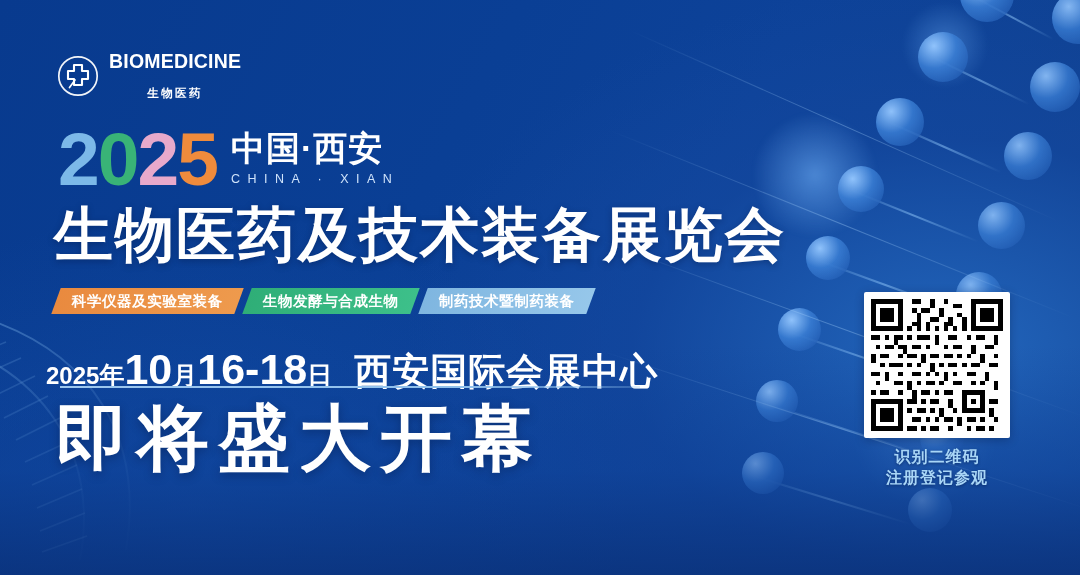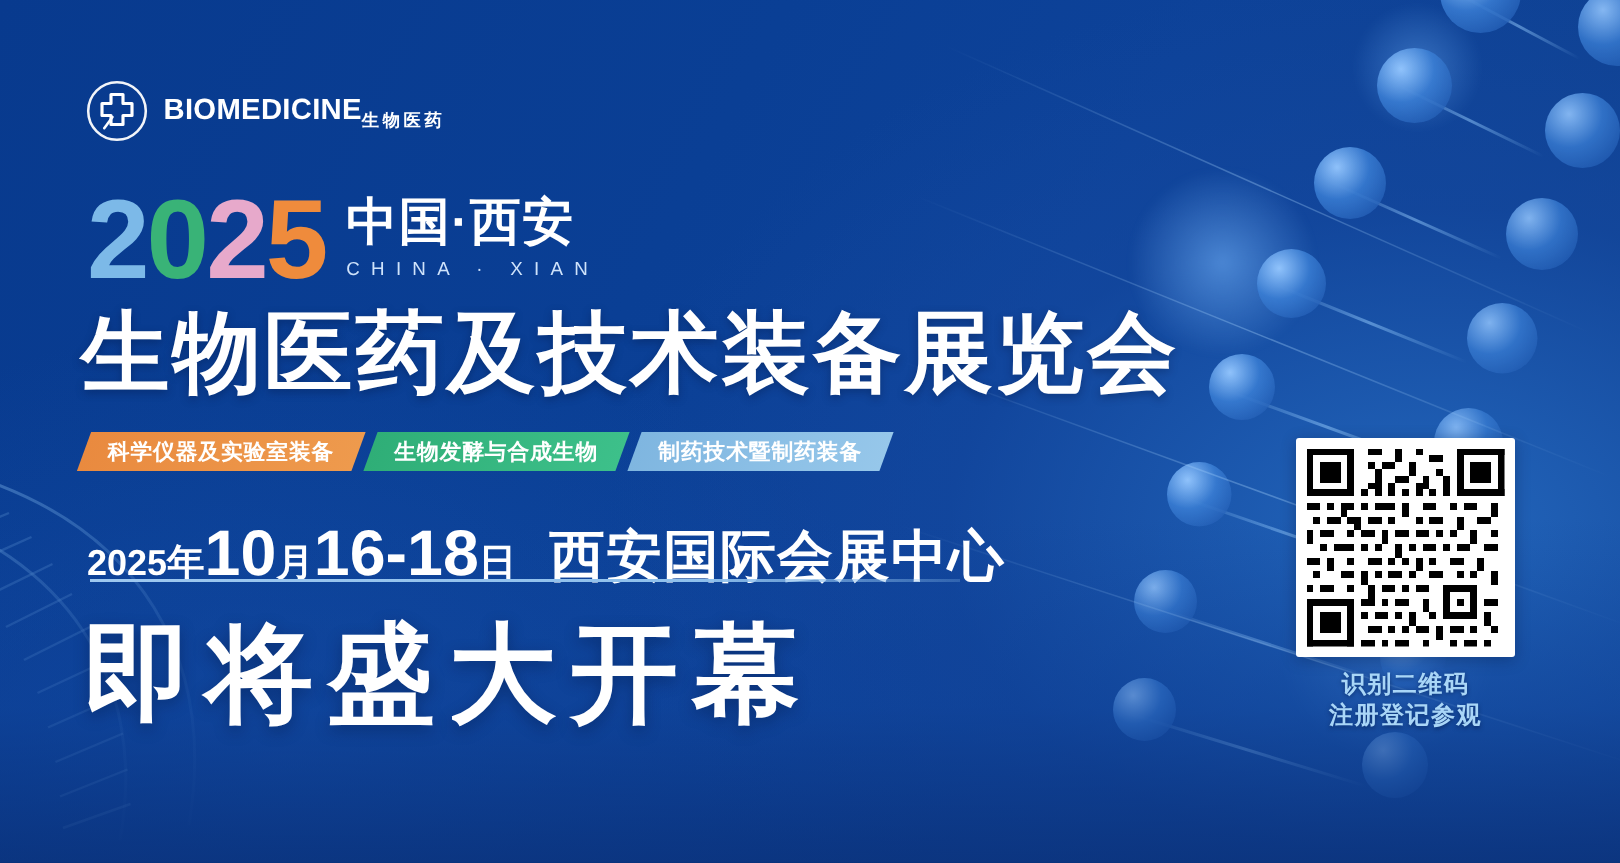--- a/index.html
+++ b/index.html
@@ -51,21 +51,21 @@
     transform-origin:left center;
   }
   .bottom-haze{
     position:absolute;left:0;right:0;bottom:0;height:230px;
     background:linear-gradient(180deg,rgba(8,52,130,0) 0%,rgba(14,64,150,.45) 55%,rgba(10,48,120,.75) 100%);
   }
 
   
   .logo{position:absolute;left:56px;top:52px;display:flex;align-items:center;gap:9px;}
   .logo-mark{width:44px;height:44px;position:relative;flex:0 0 44px;}
-  .logo-text{display:flex;flex-direction:row;align-items:center;line-height:1;}
+  .logo-text{display:flex;flex-direction:column;align-items:center;line-height:1;}
   .logo-en{
     color:#ffffff;font-weight:bold;font-size:19.5px;letter-spacing:.2px;
     font-family:"Liberation Sans",sans-serif;
   }
   .logo-cn{
     color:#ffffff;font-size:11.5px;letter-spacing:2.4px;margin-top:16px;font-weight:bold;text-align:center;
   }
 
   
   .yearrow{position:absolute;left:58px;top:128px;display:flex;align-items:flex-end;}
@@ -99,35 +99,35 @@
     color:#fff;font-size:14.5px;font-weight:bold;letter-spacing:.6px;
     transform:skewX(-20deg);margin-right:8px;padding:0 16px;white-space:nowrap;
   }
   .ribbon > span{display:block;transform:skewX(20deg);}
   .r1{background:linear-gradient(90deg,#e98a3f,#ee9a4d);}
   .r2{background:linear-gradient(90deg,#2fae77,#3dc08a);}
   .r3{background:linear-gradient(90deg,#7fb6e0,#96c7ea);}
 
   
   .dateline{
-    position:absolute;left:58px;top:345px;color:#fff;white-space:nowrap;
+    position:absolute;left:46px;top:345px;color:#fff;white-space:nowrap;
     display:flex;align-items:baseline;
   }
   .d-num{font-size:43px;font-weight:bold;letter-spacing:0px;}
   .d-sm{font-size:24px;font-weight:bold;}
   .d-ch{font-size:25px;font-weight:bold;}
   .venue{font-size:37px;font-weight:bold;margin-left:22px;letter-spacing:1px;}
   .rule{
     position:absolute;left:60px;top:386px;width:580px;height:2px;
     background:linear-gradient(90deg,#9ec8ef 0%,#8fc0ec 70%,rgba(143,192,236,.25) 100%);
   }
 
   
   .slogan{
-    position:absolute;left:56px;top:414px;
+    position:absolute;left:56px;top:402px;
     color:#fff;font-size:72px;font-weight:bold;letter-spacing:9px;line-height:1;
     white-space:nowrap;
     text-shadow:0 3px 10px rgba(0,18,55,.35);
   }
 
   
   .qrbox{position:absolute;left:864px;top:292px;width:146px;}
   .qr{
     width:146px;height:146px;background:#fff;padding:7px;border-radius:2px;
     box-shadow:0 2px 10px rgba(0,15,50,.3);

